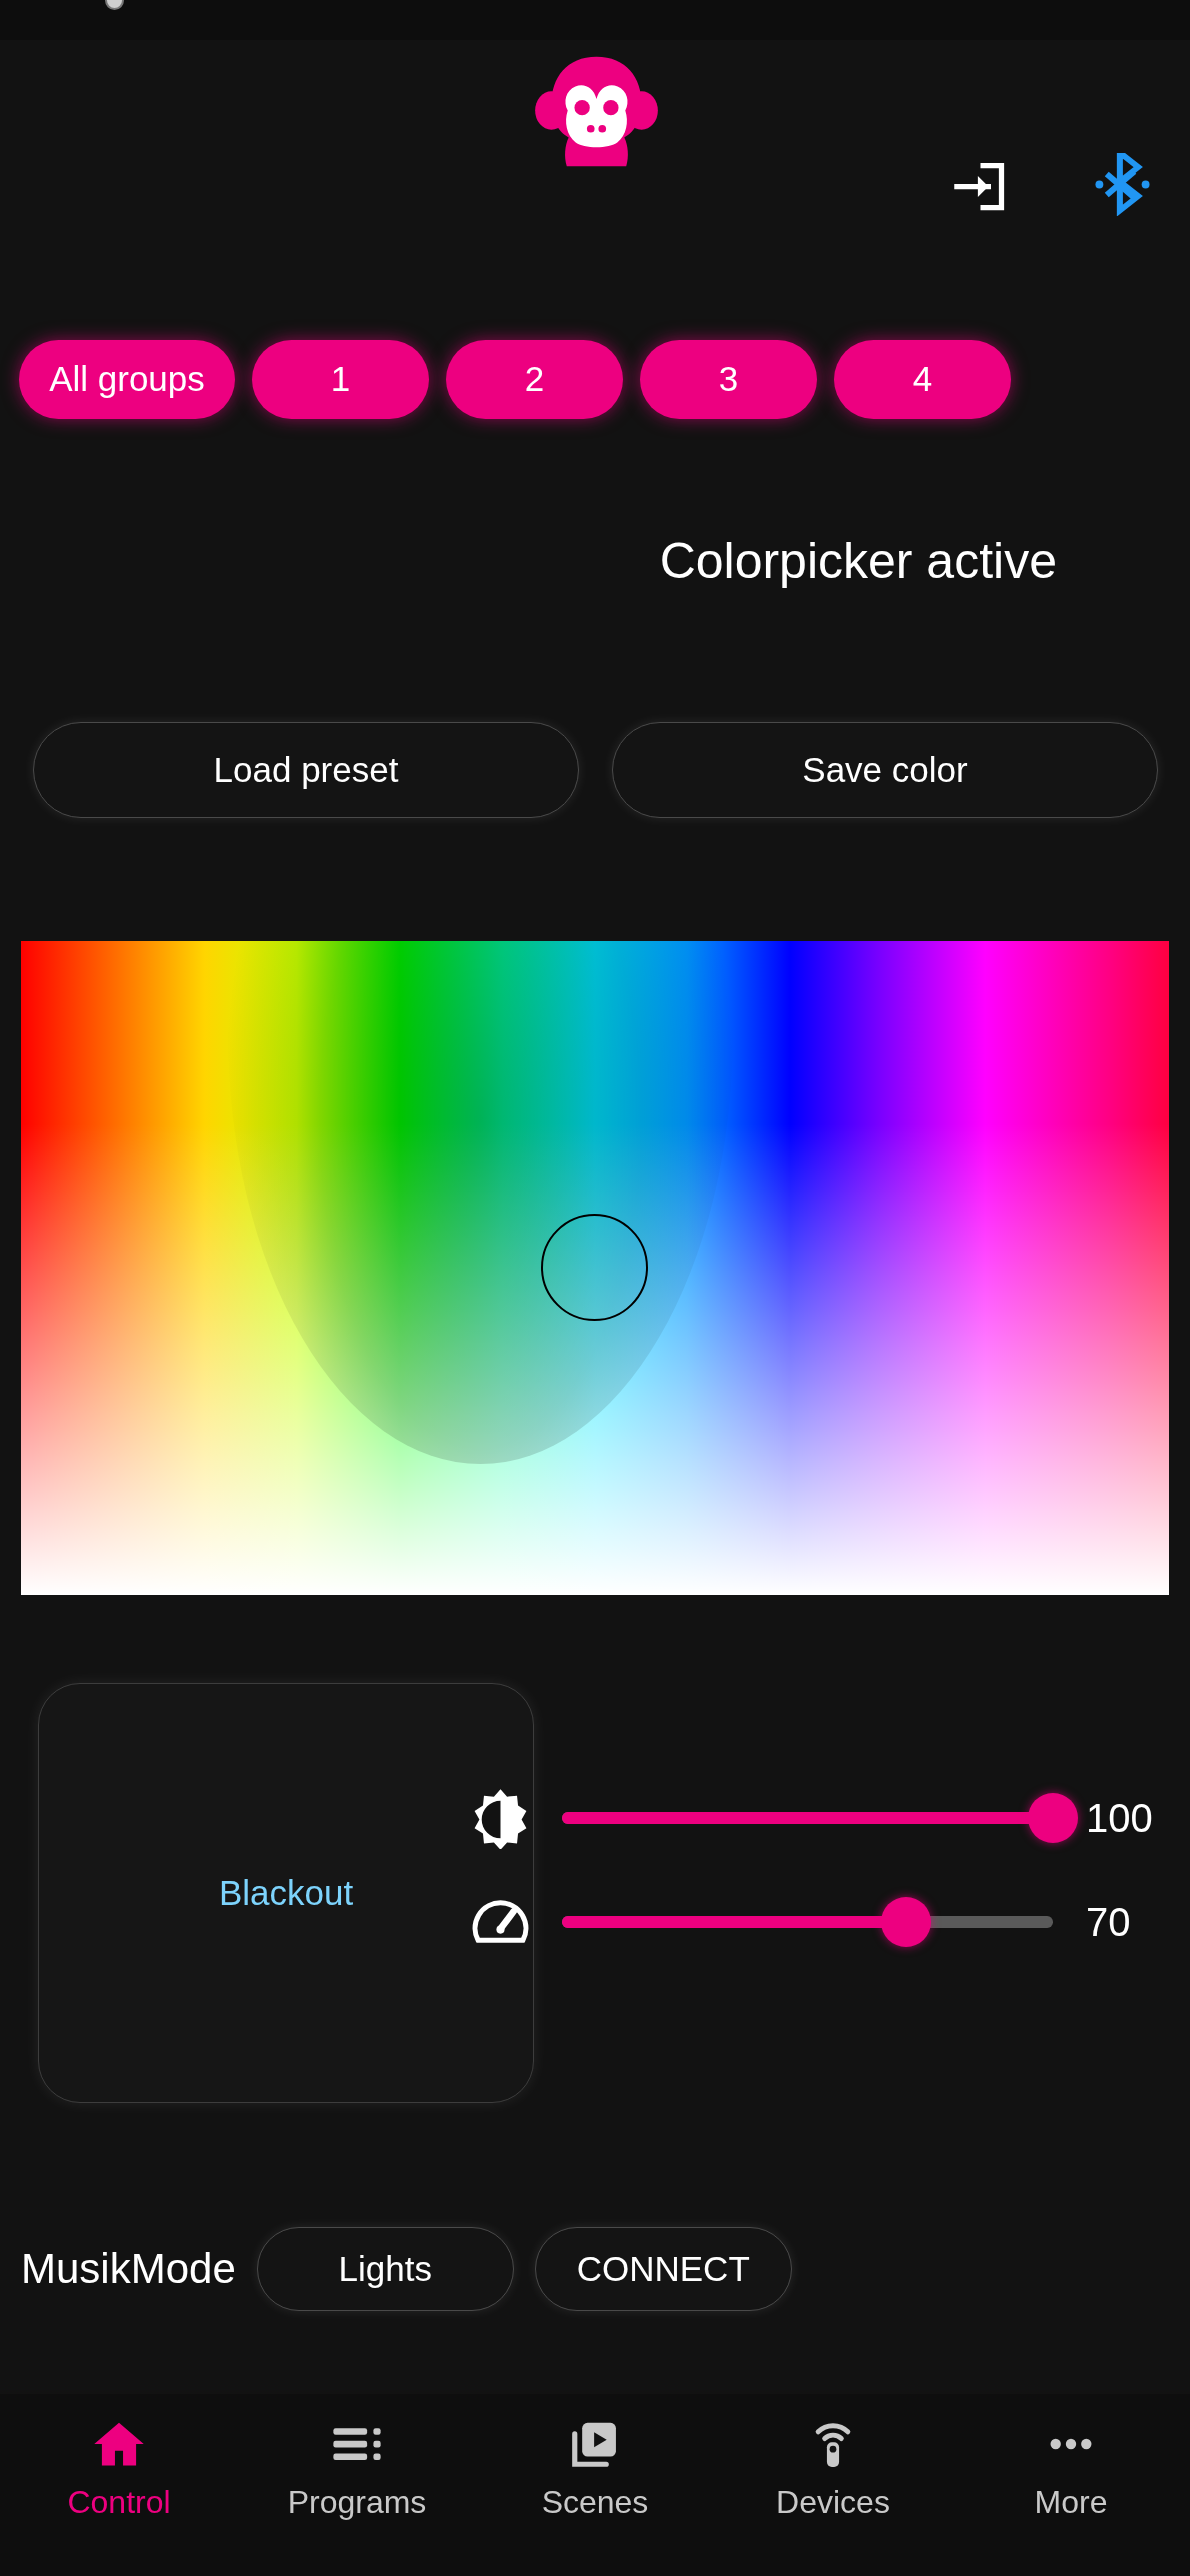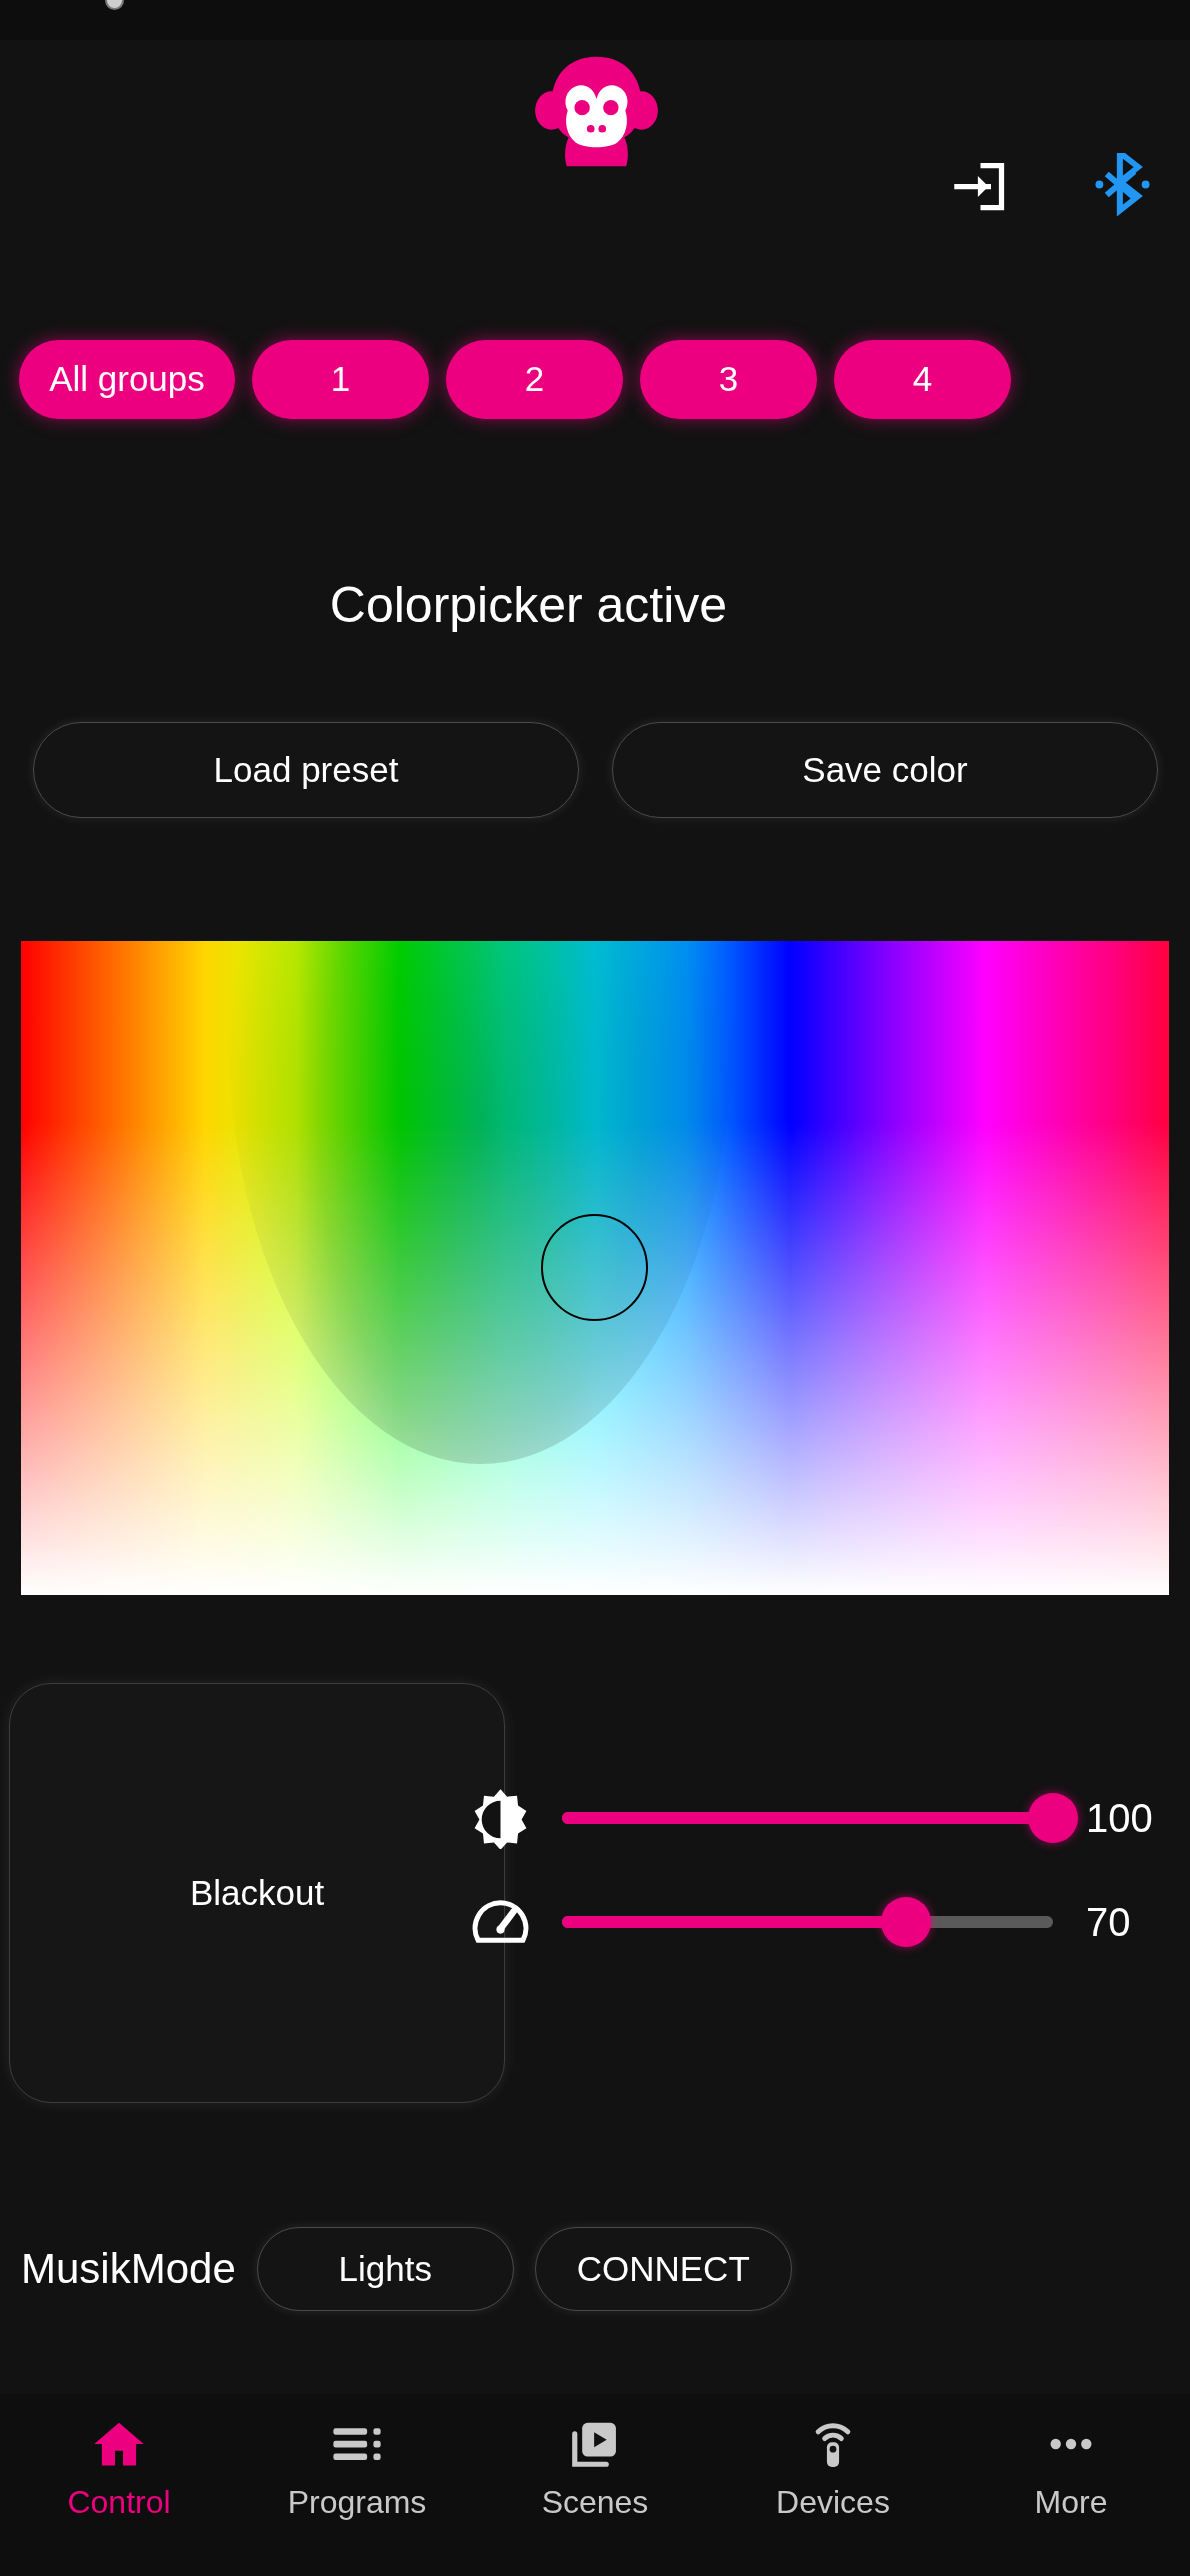--- a/index.html
+++ b/index.html
@@ -46,21 +46,21 @@
     color:#ffffff; font-size:35px;
     display:flex; align-items:center; justify-content:center;
     box-shadow:0 0 17px rgba(237,0,128,.55);
     white-space:nowrap;
   }
   .group-pill.wide { flex:1.22 1 0; }
 
   
   .status-title {
     position:absolute; top:532px; left:0; width:1057px;
-    text-align:center; color:#fff; font-size:50px; font-weight:400;margin-top:44px;
+    text-align:right; color:#fff; font-size:50px; font-weight:400;
   }
 
   
   .preset-row {
     position:absolute; top:722px; left:33px; width:1125px; height:96px;
     display:flex; gap:33px;
   }
   .outline-btn {
     flex:1 1 0;
     border:1.9px solid #4a4a4a;
@@ -95,23 +95,23 @@
   .picker-handle {
     position:absolute; left:542px; top:1211px; width:107px; height:107px;
     border:2.9px solid #000; border-radius:50%; background:transparent;
   }
 
   
   .lower {
     position:absolute; left:0; top:1670px; width:1190px; height:441px;
   }
   .blackout {
-    position:absolute; left:9px; top:12.5px; width:496px; height:420px;
+    position:absolute; left:38px; top:12.5px; width:496px; height:420px;
     border:1.9px solid #3d3d3d; border-radius:42px;
-    background:#161616; color:#ffffff; font-size:35px;
+    background:#161616; color:#7dd3fc; font-size:35px;
     display:flex; align-items:center; justify-content:center;
     box-shadow:0 0 15.3px rgba(255,255,255,.08);
   }
   .slider-row {
     position:absolute; left:470px; width:721px; height:86px;
     display:flex; align-items:center;
   }
   #brightness-row { top:105px; }
   #speed-row      { top:209px; }
   .slider-icon { width:61px; height:61px; flex:0 0 61px; margin-right:31px; }

